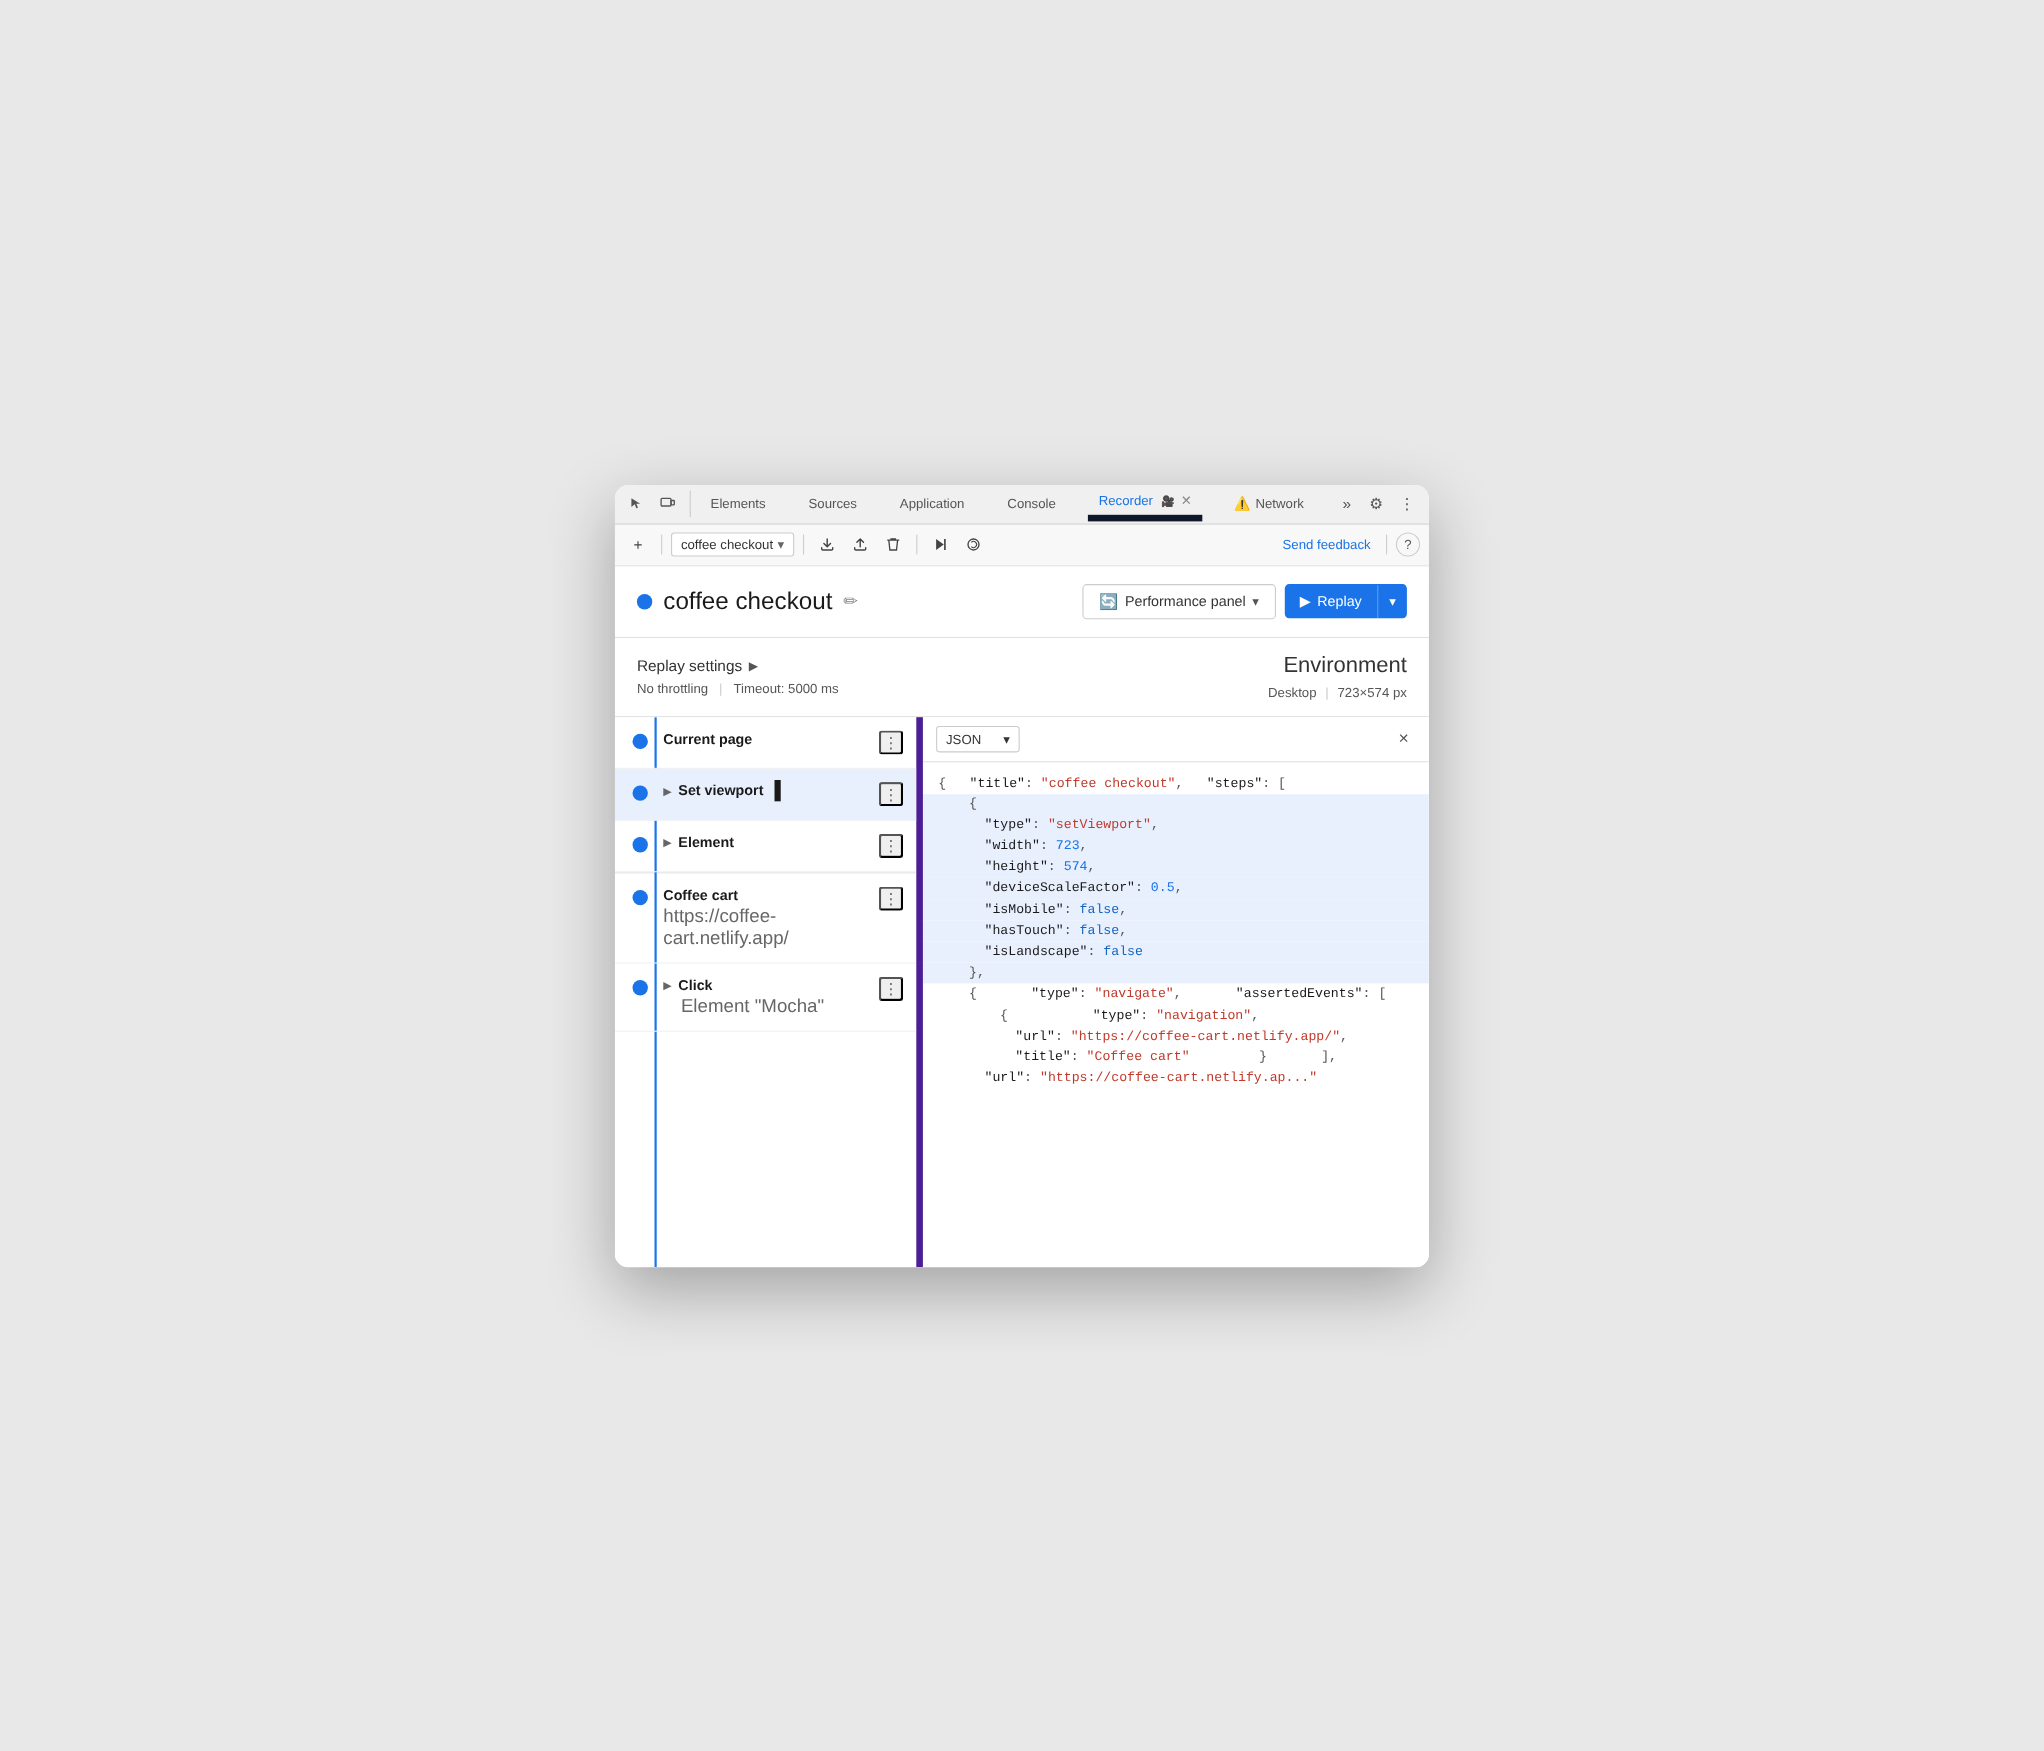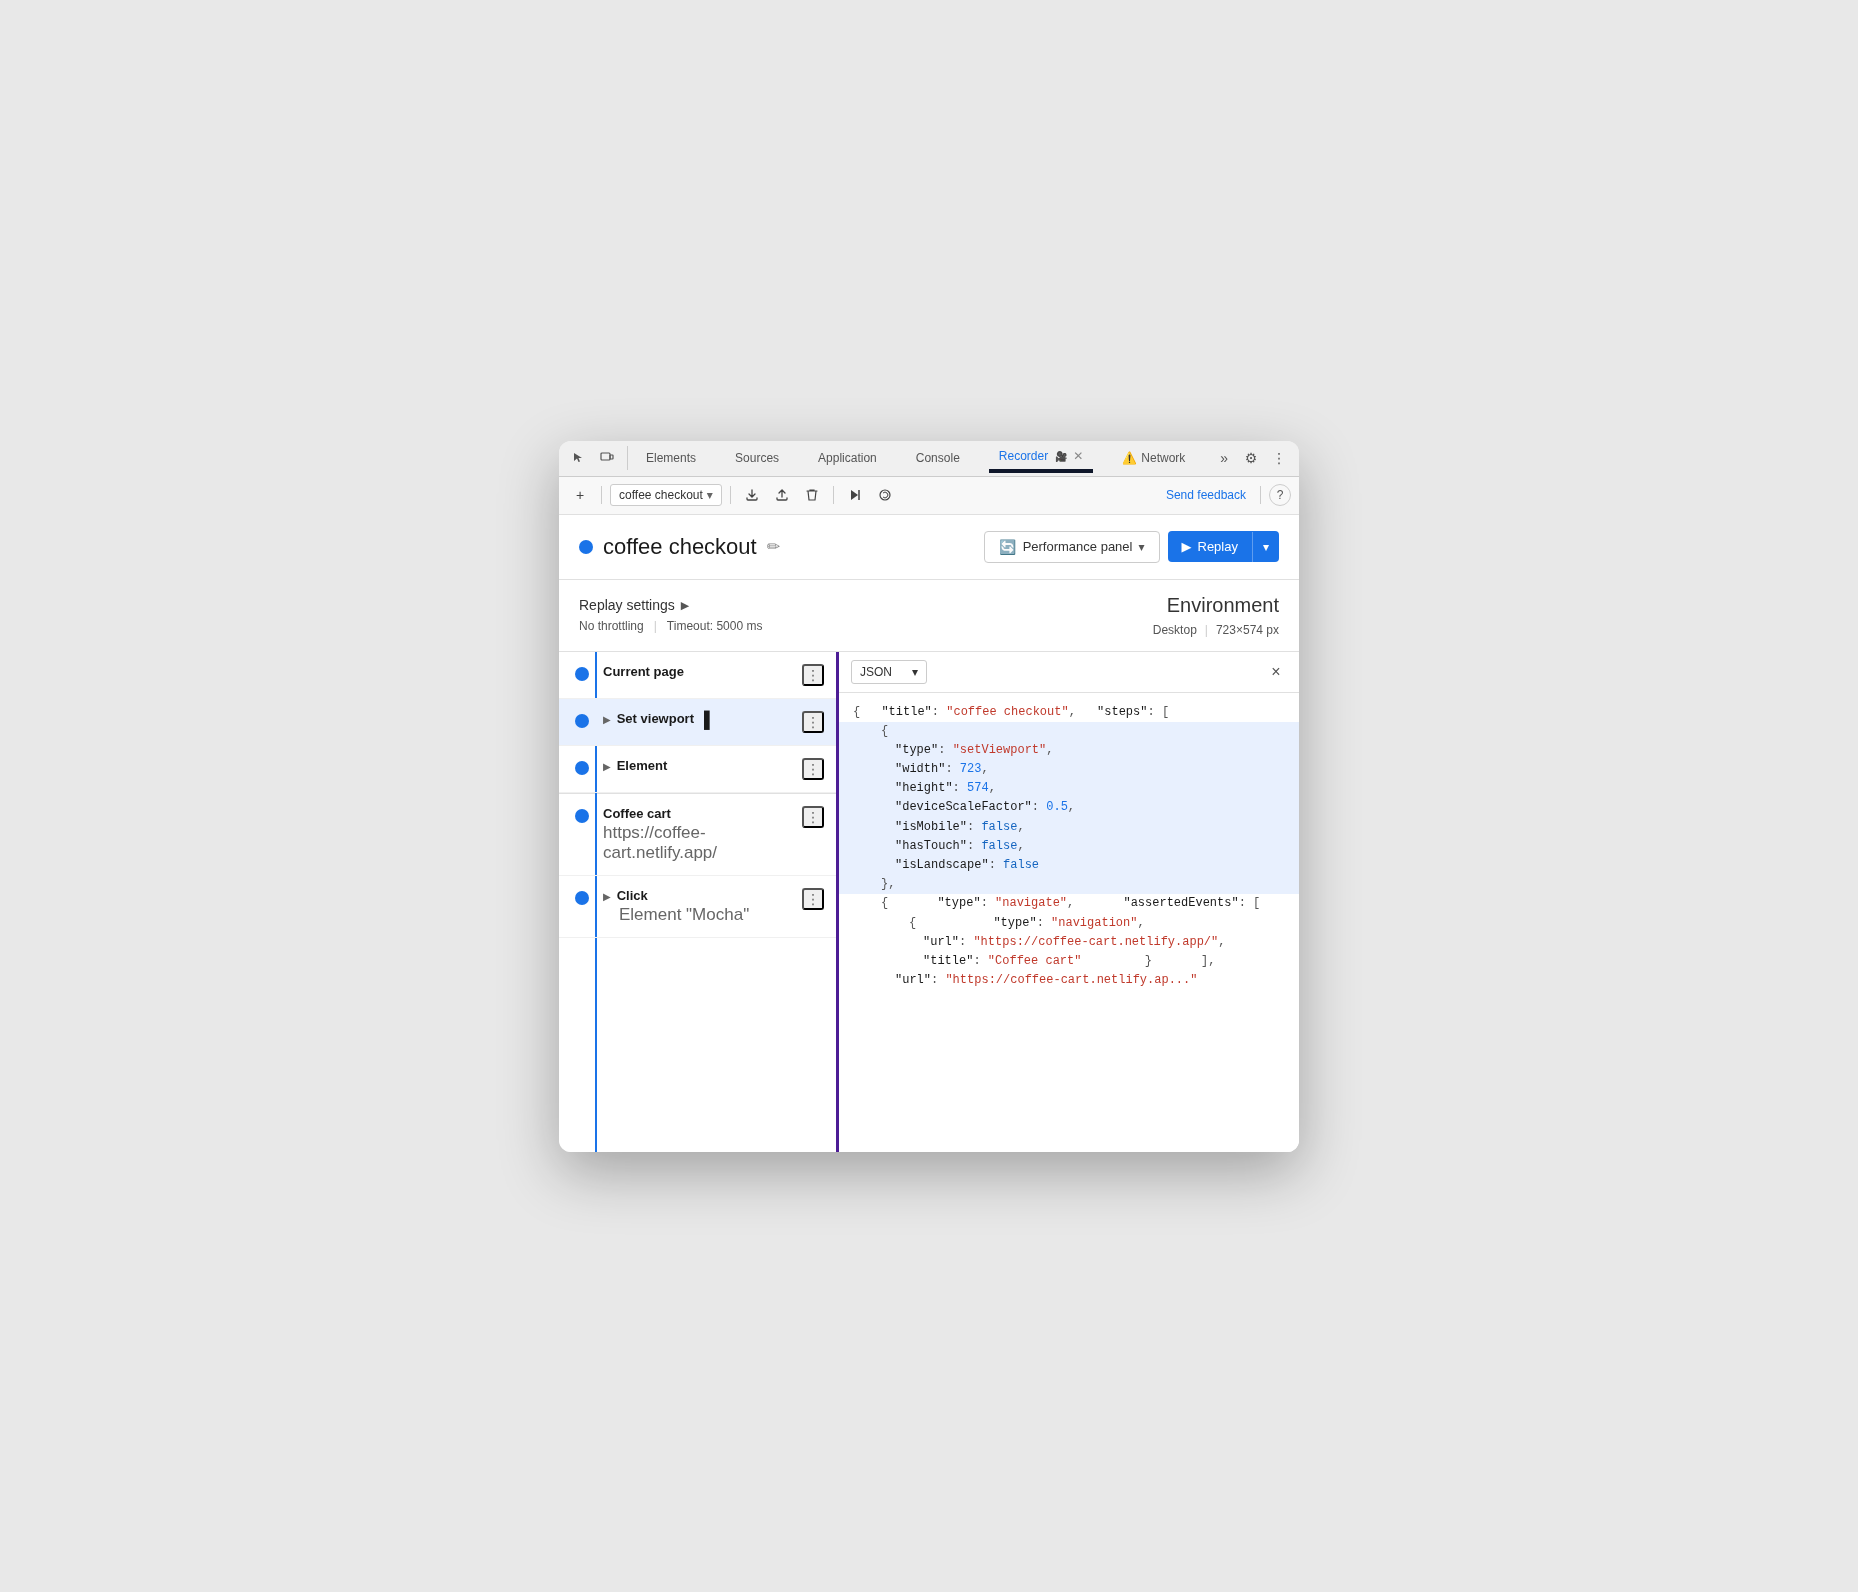--- a/index.html
+++ b/index.html
@@ -83,21 +83,21 @@
     .tab {
       padding: 6px 10px;
       font-size: 12px;
       color: #555;
       cursor: pointer;
       border-radius: 3px;
       white-space: nowrap;
     }
     .tab.active {
       color: #1a73e8;
-      border-bottom: 4px solid #0f172a;
+      border-bottom: 6px solid #0f172a;
       border-radius: 0;
       font-weight: 500;
     }
     .tab-warning {
       display: flex;
       align-items: center;
       gap: 4px;
       padding: 6px 10px;
       font-size: 12px;
       color: #555;
@@ -304,21 +304,21 @@
       gap: 8px;
     }
     .env-sep { color: #ccc; }
     .main-content {
       display: flex;
       height: 500px;
       background: white;
     }
     .steps-panel {
       width: 280px;
-      border-right: 3px solid #4c1d95;
+      border-right: 6px solid #4c1d95;
       overflow-y: auto;
       position: relative;
     }
     .timeline-line {
       position: absolute;
       left: 36px;
       top: 0;
       bottom: 0;
       width: 2px;
       background: #1a73e8;

